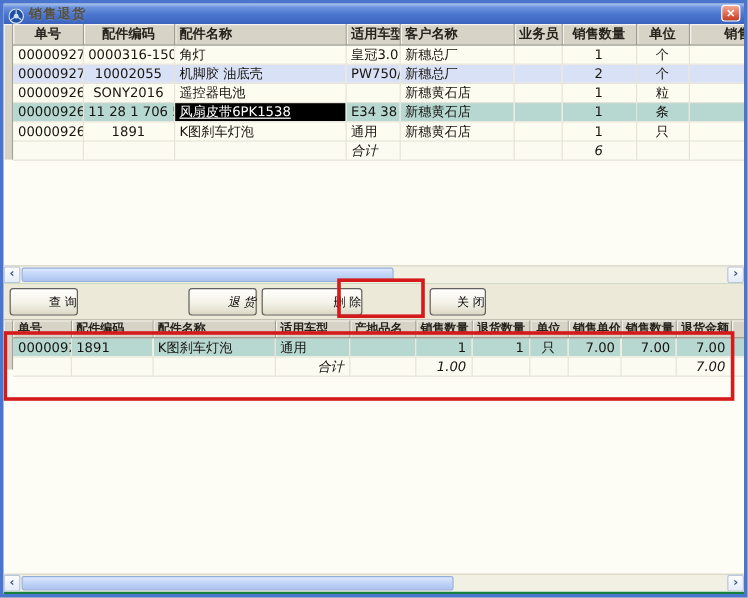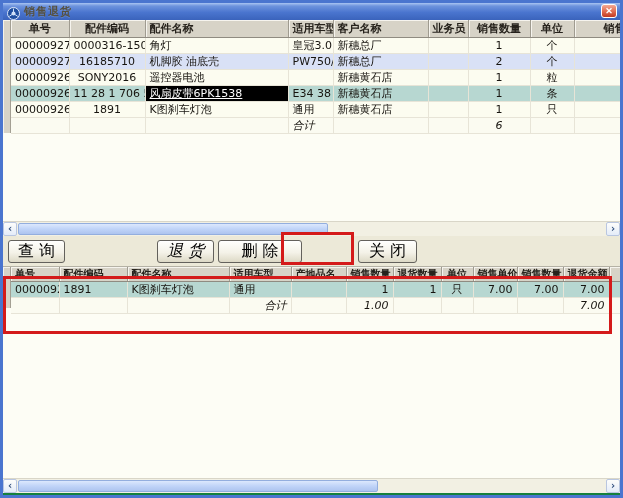--- a/index.html
+++ b/index.html
@@ -55,21 +55,21 @@
           border:1px solid #b9c6e0;border-radius:2px;box-sizing:border-box;color:#33517e;
           font-size:10px;line-height:11px;text-align:center;font-weight:bold;cursor:pointer;}
   .sb-btn.left{left:0;}
   .sb-btn.right{right:0;}
   .sb-thumb{position:absolute;top:1px;height:12px;border:1px solid #93aede;border-radius:2px;
             background:linear-gradient(180deg,#dce8fd 0%,#c0d4f8 50%,#adc4ef 100%);box-sizing:border-box;}
   
   .band{position:absolute;left:0;right:0;top:216px;height:30px;background:#ece9d8;}
   .xp-btn{position:absolute;top:4px;height:23px;border:1px solid #63615c;border-radius:3px;
     background:linear-gradient(180deg,#fffffd 0%,#f4f2e8 55%,#ddd9c6 100%);
-    font-family:"DejaVu Sans",sans-serif;font-size:16px;color:#000;text-align:center;cursor:pointer;
+    font-family:"DejaVu Sans",sans-serif;font-size:10px;color:#000;text-align:right;cursor:pointer;
     box-shadow:inset 0 1px 0 #fff;padding:0;}
   
   .red-rect{position:absolute;border:3px solid #d41a1a;box-sizing:border-box;pointer-events:none;}
   .red-rect.save{left:278px;top:212px;width:73px;height:33px;}
   .red-rect.bottom{left:0px;top:256px;width:609px;height:58px;}
 </style>
 </head>
 <body>
 
 <div class="window">
@@ -124,21 +124,21 @@
               <td class="c2">角灯</td>
               <td class="c3">皇冠3.0</td>
               <td class="c4">新穗总厂</td>
               <td class="c5"></td>
               <td class="c6">1</td>
               <td class="c7">个</td>
               <td class="c8">150.</td>
             </tr>
             <tr class="alt">
               <td class="c0">00000927</td>
-              <td class="c1">16185710</td>
+              <td class="c1">10002055</td>
               <td class="c2">机脚胶 油底壳</td>
               <td class="c3">PW750/550</td>
               <td class="c4">新穗总厂</td>
               <td class="c5"></td>
               <td class="c6">2</td>
               <td class="c7">个</td>
               <td class="c8">75.</td>
             </tr>
             <tr class="normal">
               <td class="c0">00000926</td>
@@ -190,21 +190,21 @@
         <div class="sb-btn left">‹</div>
         <div class="sb-thumb" style="left:15px;width:310px;"></div>
         <div class="sb-btn right">›</div>
       </div>
     </div>
 
     <div class="band">
       <button class="xp-btn" style="left:5px;width:57px;">查 询</button>
       <button class="xp-btn" style="left:154px;width:57px;font-style:italic;">退 货</button>
       <button class="xp-btn" style="left:215px;width:84px;">删 除</button>
-      <button class="xp-btn" style="left:355px;width:59px;">关 闭</button>
+      <button class="xp-btn" style="left:355px;width:47px;">关 闭</button>
     </div>
 
     <div class="grid bottom-grid">
       <div class="row-indicator" style="height:41px;"></div>
       <table class="grid-tbl">
         <colgroup>
           <col style="width:48px">
             <col style="width:68px">
             <col style="width:102px">
           <col style="width:62px">

